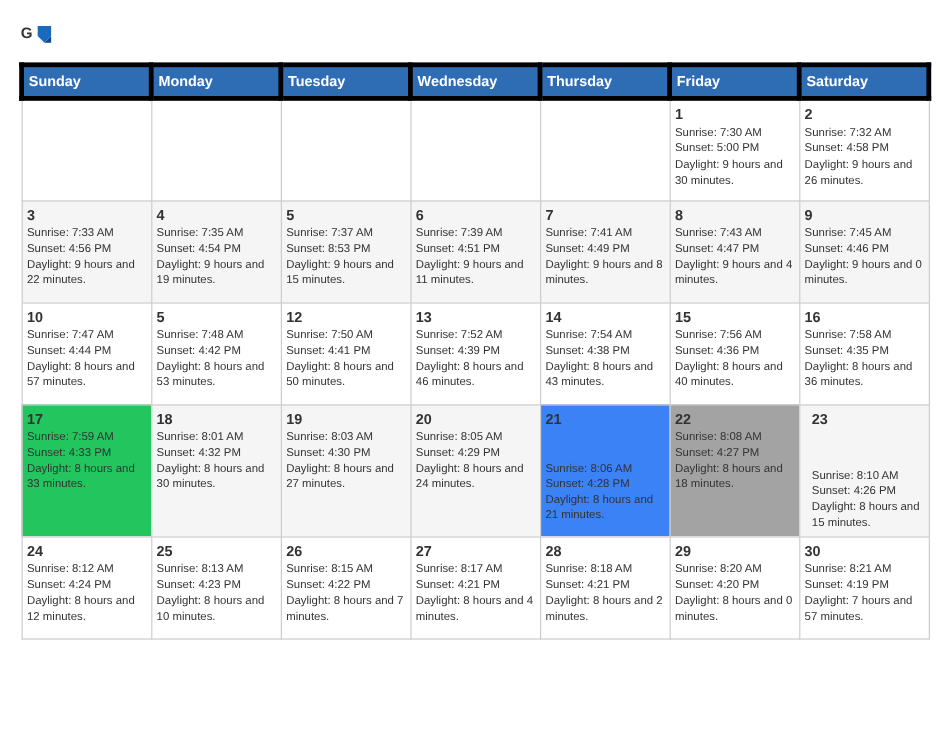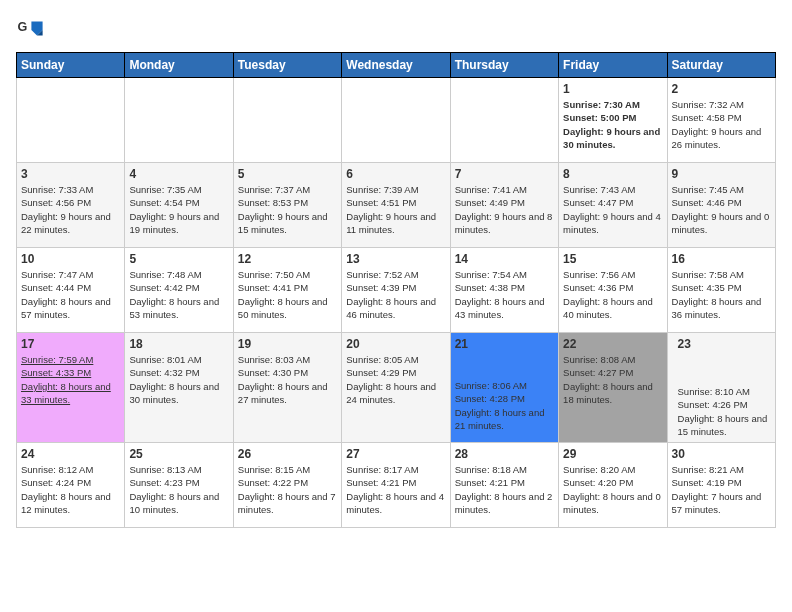--- a/index.html
+++ b/index.html
@@ -50,21 +50,21 @@
       width: 100%;
       border-collapse: collapse;
       table-layout: fixed;
     }
     .calendar-table th {
       background: #2e6db4;
       color: #fff;
       font-size: 12px;
       padding: 5px 4px;
       text-align: left;
-      border: 1px solid #000000;
+      border: 4px solid #000000;
     }
     .calendar-table td {
       border: 1px solid #ccc;
       vertical-align: top;
       padding: 4px 4px;
       font-size: 10px;
       color: #333;
       height: 85px;
       background: #fff;
     }
@@ -124,21 +124,21 @@
   </thead>
   <tbody id="calendar-body">
   <tr>
         <td class="empty-cell"></td>
         <td class="empty-cell"></td>
         <td class="empty-cell"></td>
         <td class="empty-cell"></td>
         <td class="empty-cell"></td>
         <td>
           <span class="day-number">1</span>
-          <div class="day-info" style="white-space: pre-line; font-weight: bold;">Sunrise: 7:30 AM
+          <div class="day-info" style="white-space: pre-line;">Sunrise: 7:30 AM
 Sunset: 5:00 PM
 Daylight: 9 hours and 30 minutes.</div>
         </td>
         <td>
           <span class="day-number">2</span>
           <div class="day-info" style="white-space: pre-line;">Sunrise: 7:32 AM
 Sunset: 4:58 PM
 Daylight: 9 hours and 26 minutes.</div>
         </td>
       </tr>
@@ -224,23 +224,23 @@
 Daylight: 8 hours and 40 minutes.</div>
         </td>
         <td>
           <span class="day-number">16</span>
           <div class="day-info" style="white-space: pre-line;">Sunrise: 7:58 AM
 Sunset: 4:35 PM
 Daylight: 8 hours and 36 minutes.</div>
         </td>
       </tr>
       <tr>
-        <td style="background: #f0abfc;">
+        <td style="background: #22c55e;">
           <span class="day-number">17</span>
-          <div class="day-info" style="white-space: pre-line; text-decoration: underline;">Sunrise: 7:59 AM
+          <div class="day-info" style="white-space: pre-line;">Sunrise: 7:59 AM
 Sunset: 4:33 PM
 Daylight: 8 hours and 33 minutes.</div>
         </td>
         <td style="background: rgb(245, 245, 245);">
           <span class="day-number">18</span>
           <div class="day-info" style="white-space: pre-line;">Sunrise: 8:01 AM
 Sunset: 4:32 PM
 Daylight: 8 hours and 30 minutes.</div>
         </td>
         <td style="background: rgb(245, 245, 245);">

